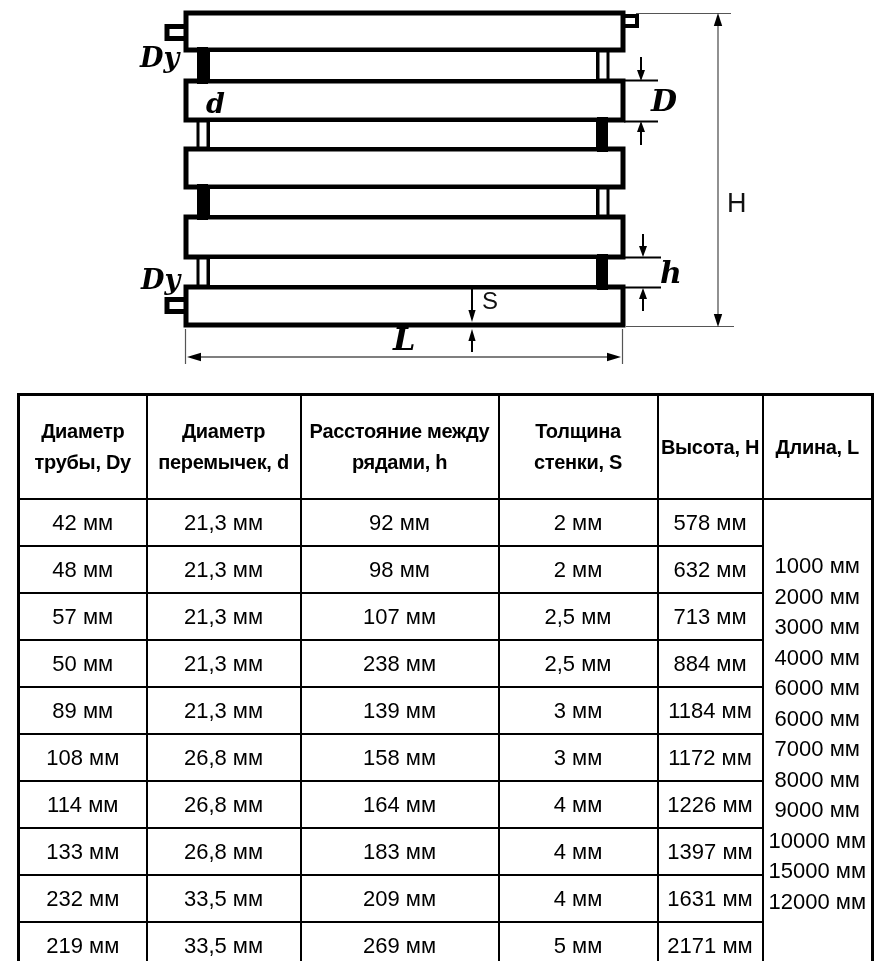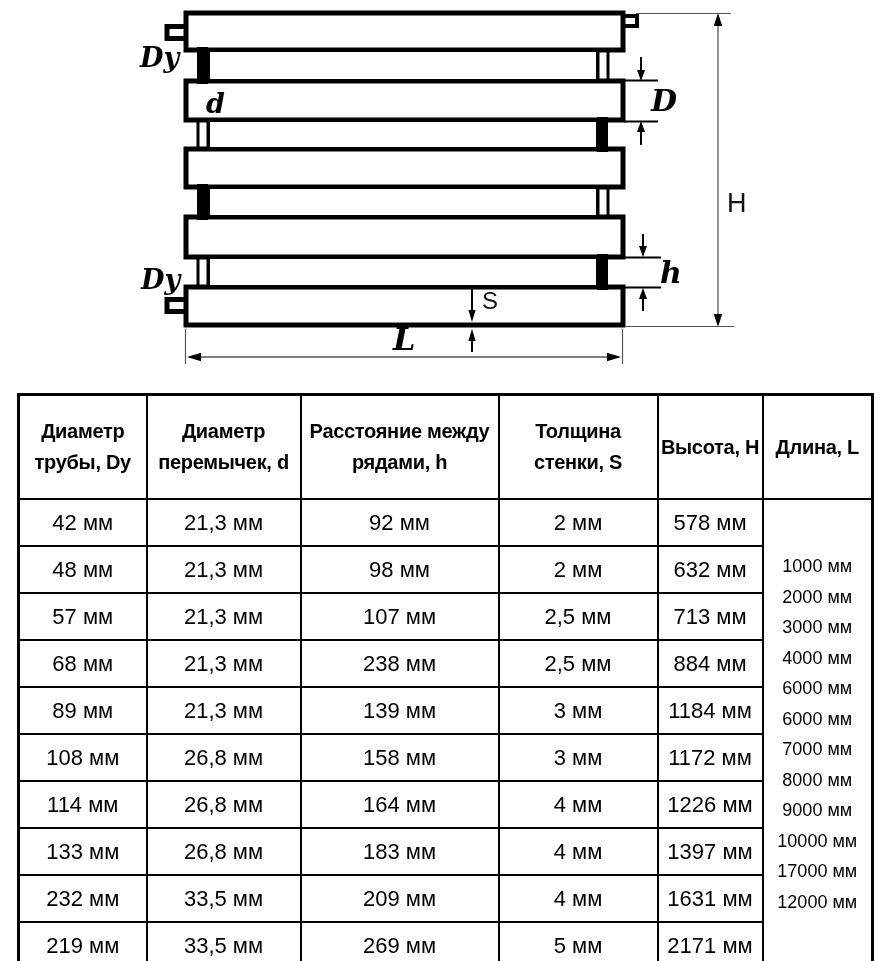--- a/index.html
+++ b/index.html
@@ -46,21 +46,21 @@
     font-size: 22px;
     font-weight: normal;
     padding: 0 2px;
   }
   td.len-cell {
     text-align: left;
     vertical-align: middle;
     padding-left: 8px;
   }
   .len-list { display: flex; flex-direction: column; justify-content: center; }
-  .len-list div { line-height: 30.5px; font-size: 18px; white-space: nowrap; }
+  .len-list div { line-height: 30.5px; font-size: 22px; white-space: nowrap; }
   
   .pipe   { fill: #fff; stroke: #000; }
   .thin   { stroke: #555; fill: none; }
   .tick   { stroke: #000; fill: none; }
   .ah     { fill: #000; stroke: none; }
   text.seriflbl {
     font-family: "DejaVu Serif", "Liberation Serif", serif;
     font-style: italic;
     font-weight: bold;
     fill: #000;
@@ -191,41 +191,41 @@
             <div>1000 мм</div>
             <div>2000 мм</div>
             <div>3000 мм</div>
             <div>4000 мм</div>
             <div>6000 мм</div>
             <div>6000 мм</div>
             <div>7000 мм</div>
             <div>8000 мм</div>
             <div>9000 мм</div>
             <div>10000 мм</div>
-            <div>17000 мм</div>
+            <div>15000 мм</div>
             <div>12000 мм</div>
           </div>
         </td>
       </tr>
       <tr>
         <td>48 мм</td>
         <td>21,3 мм</td>
         <td>98 мм</td>
         <td>2 мм</td>
         <td>632 мм</td>
       </tr>
       <tr>
         <td>57 мм</td>
         <td>21,3 мм</td>
         <td>107 мм</td>
         <td>2,5 мм</td>
         <td>713 мм</td>
       </tr>
       <tr>
-        <td>68 мм</td>
+        <td>50 мм</td>
         <td>21,3 мм</td>
         <td>238 мм</td>
         <td>2,5 мм</td>
         <td>884 мм</td>
       </tr>
       <tr>
         <td>89 мм</td>
         <td>21,3 мм</td>
         <td>139 мм</td>
         <td>3 мм</td>

